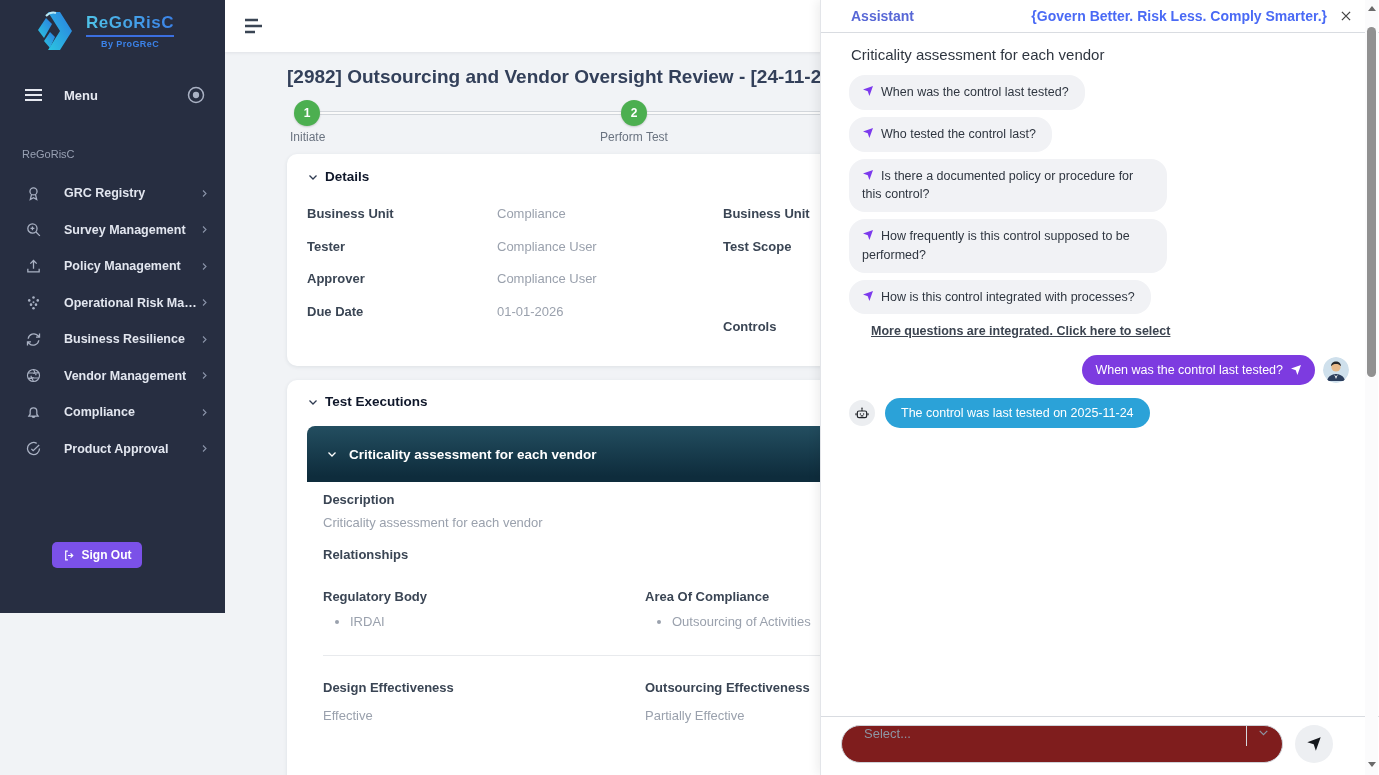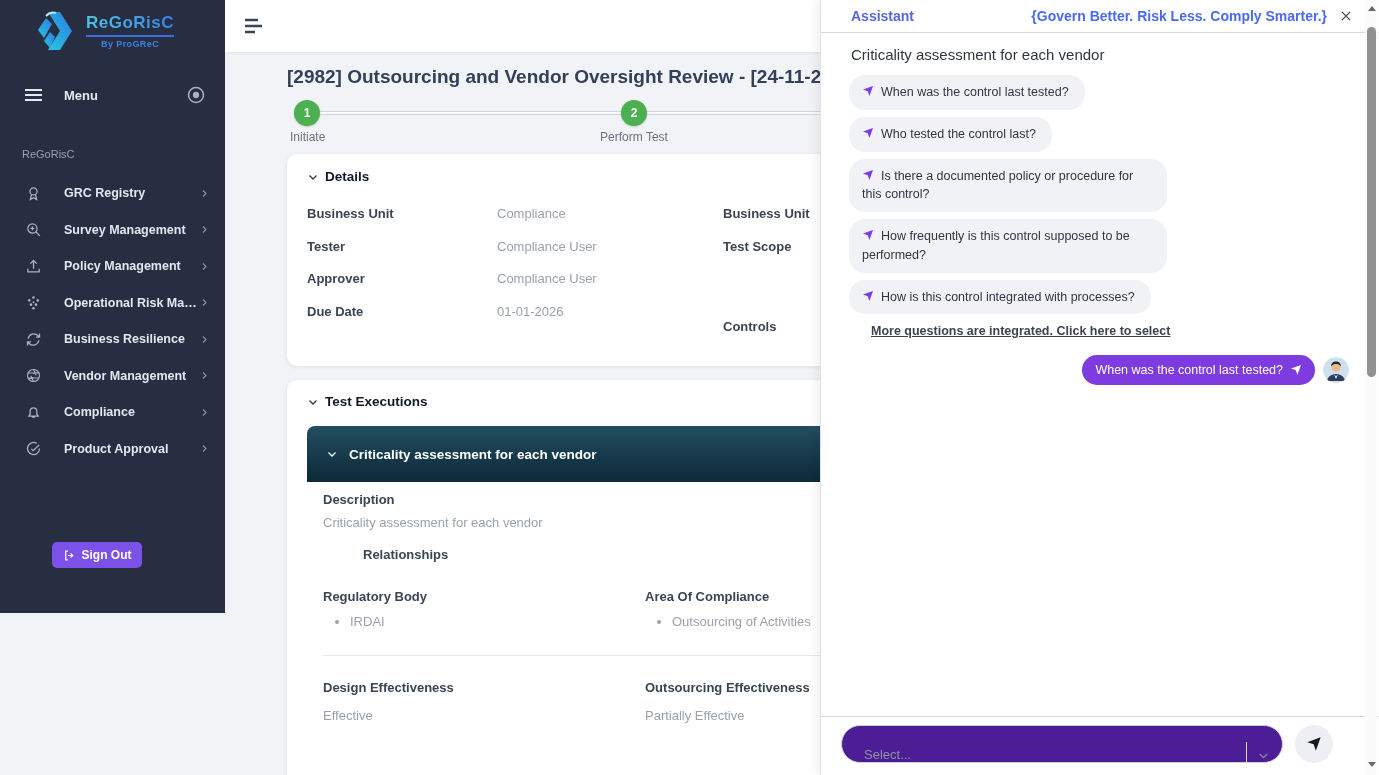--- a/index.html
+++ b/index.html
@@ -68,21 +68,21 @@
     color:#fff; font-size:13.5px; font-weight:700; cursor:pointer; }
   .exec-body { padding:10px 16px 0; }
   .f-lbl { font-size:13px; font-weight:700; color:#3a4554; }
   .f-val { font-size:13px; color:#9aa1ad; }
   .desc-val { margin-top:8px; }
   .two-col { display:flex; margin-top:11px; }
   .two-col .col-l { flex:0 0 322px; }
   .two-col .col-r { flex:1; }
   ul.blist { list-style:disc; padding-left:27px; margin-top:10px; color:#6a7380; }
   ul.blist li { font-size:13px; color:#9aa1ad; }
-  .relationships { margin-top:17px;margin-left:40px; }
+  .relationships { margin-top:17px; }
   .reg-row { margin-top:27px; }
   .body-divider { margin-top:26px; border-top:1px solid #e8eaed; }
   .eff-row { margin-top:24px; }
   .eff-val-row { display:flex; margin-top:13px; }
   .eff-val-row .col-l { flex:0 0 322px; }
 
   
   .assistant { position:absolute; left:820px; top:0; width:559px; height:775px; background:#fff;
     z-index:30; border-left:1px solid #e3e5e9; box-shadow:-3px 0 10px rgba(0,0,0,.07);
     display:flex; flex-direction:column; }
@@ -104,21 +104,21 @@
     font-size:12.5px; font-weight:500; display:flex; align-items:center; gap:7px; }
   .avatar { width:26px; height:26px; border-radius:50%; overflow:hidden; flex:0 0 26px; }
   .msg-bot { display:flex; align-items:center; gap:10px; margin-top:13px; }
   .bot-ic { width:26px; height:26px; border-radius:50%; background:#eceef1;
     display:flex; align-items:center; justify-content:center; flex:0 0 26px; }
   .bubble-bot { background:#2ba2d8; color:#fff; border-radius:16px; padding:8px 16px;
     font-size:12.5px; font-weight:500; }
   .as-inputbar { flex:0 0 59px; border-top:1px solid #d9dce1; display:flex; align-items:center;
     gap:12px; padding:0 46px 4px 20px; }
   .select-pill { flex:1; height:38px; border:1px solid #cfd3d9; border-radius:20px;
-    display:flex; align-items:flex-end; padding:0 12px 0 22px; background:#4c1d95; cursor:pointer; }
+    display:flex; align-items:flex-start; padding:0 12px 0 22px; background:#7f1d1d; cursor:pointer; }
   .select-ph { flex:1; font-size:13px; color:#8d95a3; }
   .select-sep { width:1px; height:20px; background:#d5d8dd; margin-right:10px; }
   .send-btn { width:38px; height:38px; border-radius:50%; background:#edeff2; border:none;
     display:flex; align-items:center; justify-content:center; cursor:pointer; }
 
   
   .scrollbar { position:absolute; right:1px; top:0; bottom:0; width:13px; background:#fbfbfc; z-index:40; }
   .sb-up { position:absolute; top:6px; left:3px; width:0; height:0;
     border-left:4px solid transparent; border-right:4px solid transparent; border-bottom:5px solid #6a6a6a; }
   .sb-down { position:absolute; bottom:8px; left:3px; width:0; height:0;
@@ -461,20 +461,33 @@
         <svg width="26" height="26" viewBox="0 0 26 26">
           <circle cx="13" cy="13" r="13" fill="#cfe0ec"></circle>
           <circle cx="13" cy="10" r="4.6" fill="#e8b98a"></circle>
           <path d="M8 9.2c0-3 2.2-4.8 5-4.8s5 1.8 5 4.8c-1.4-1.6-3-2.2-5-2.2s-3.6.6-5 2.2z" fill="#26272b"></path>
           <path d="M4 24c1-5 5-7 9-7s8 2 9 7H4z" fill="#2c3e5d"></path>
           <path d="M11 17l2 2.5L15 17l-2 5-2-5z" fill="#fff"></path>
         </svg>
       </span>
     </div>
 
+    <div class="msg-bot">
+      <span class="bot-ic">
+        <svg width="16" height="16" viewBox="0 0 24 24" fill="none" stroke="#23262b" stroke-width="1.8">
+          <rect x="5" y="9" width="14" height="10" rx="2.5"></rect>
+          <circle cx="9.6" cy="13.5" r="1.1" fill="#23262b" stroke="none"></circle>
+          <circle cx="14.4" cy="13.5" r="1.1" fill="#23262b" stroke="none"></circle>
+          <path d="M10 16.3h4M12 9V6.3"></path>
+            <circle cx="12" cy="5" r="1.2" fill="#23262b" stroke="none"></circle>
+          <path d="M3 12.5v3M21 12.5v3"></path>
+        </svg>
+      </span>
+      <div class="bubble-bot">The control was last tested on 2025-11-24</div>
+    </div>
   </div>
 
   <div class="as-inputbar">
     <div class="select-pill">
       <span class="select-ph">Select...</span>
       <span class="select-sep"></span>
       <span>
         <svg width="13" height="13" viewBox="0 0 24 24" fill="none" stroke="#8d95a3" stroke-width="2.2">
             <path d="M5 9l7 7 7-7"></path>
           </svg>

